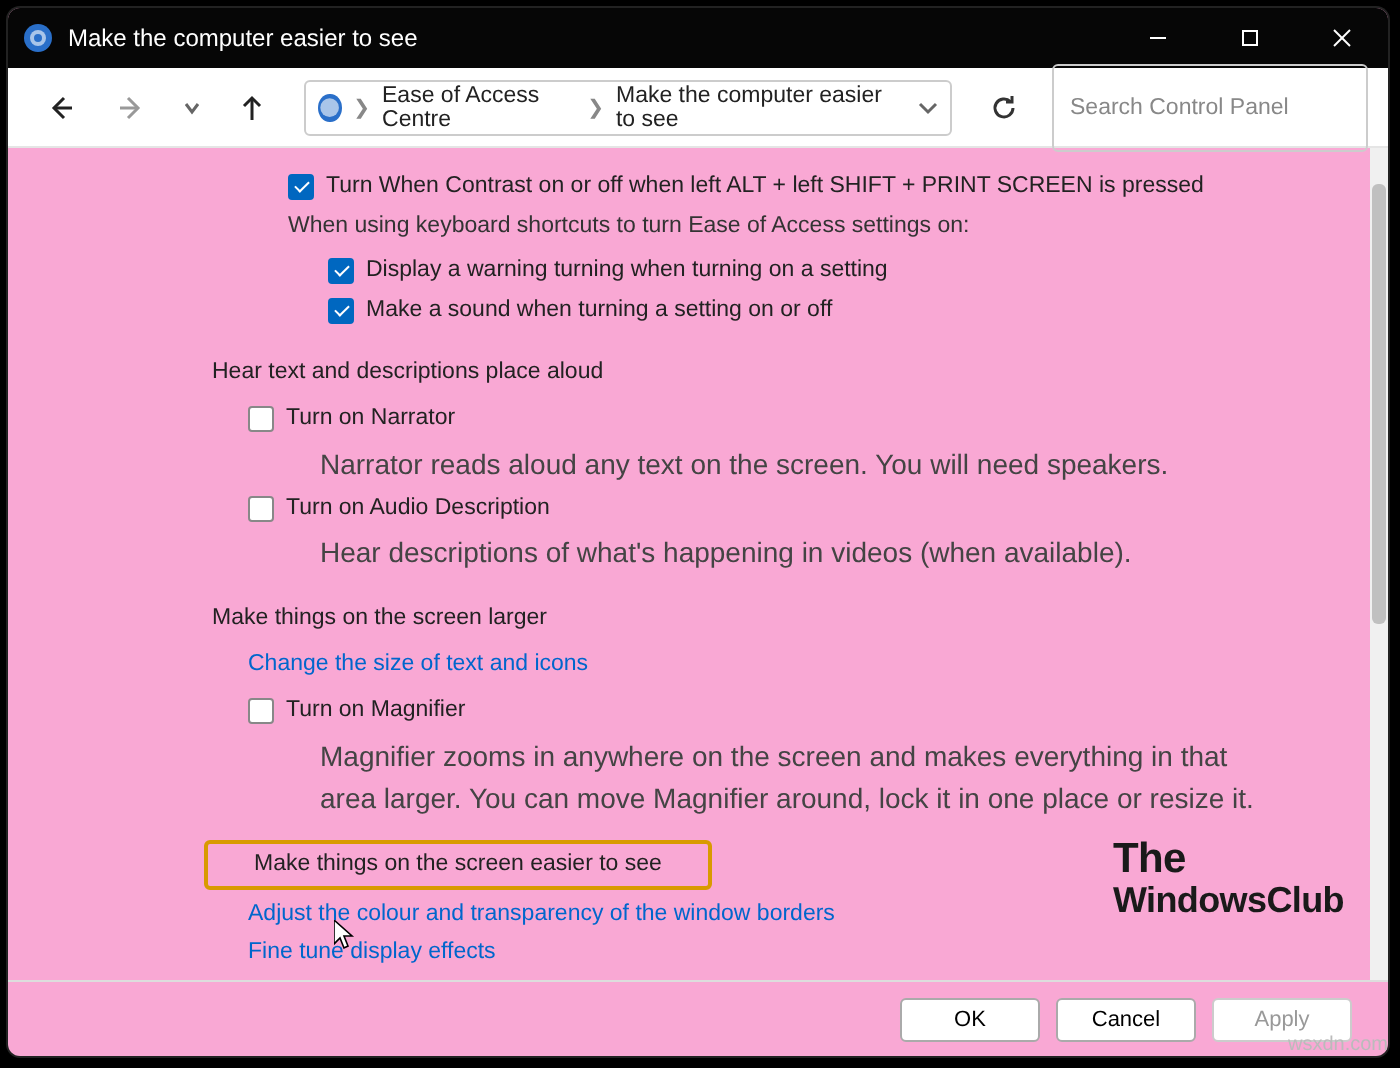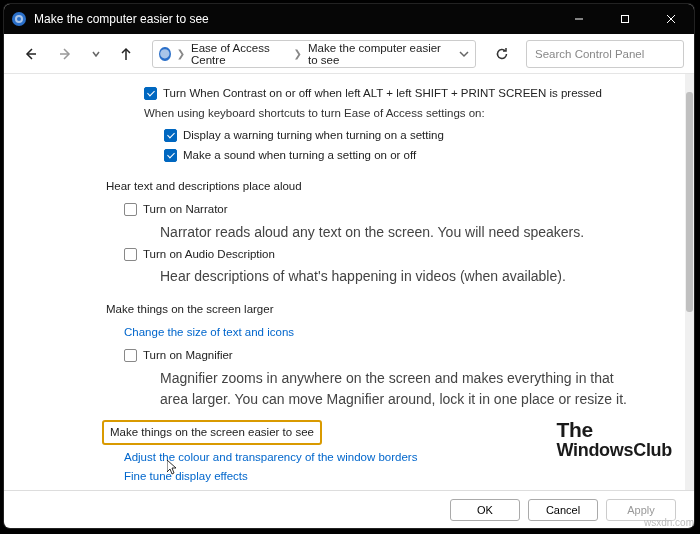--- a/index.html
+++ b/index.html
@@ -1,17 +1,17 @@
 <!DOCTYPE html>
 <html><head>
 <meta charset="utf-8">
 <style>
   * { margin: 0; padding: 0; box-sizing: border-box; font-family: 'Segoe UI', Tahoma, sans-serif; }
   body { background: #000; width: 700px; height: 534px; overflow: hidden; }
-  .window { width: 690px; height: 524px; margin: 4px; background: #ffffff; border-radius: 6px; display: flex; flex-direction: column; box-shadow: 0 0 0 1px #222; overflow: hidden; position: relative; }
+  .window { width: 690px; height: 524px; margin: 4px; background: #f9a8d4; border-radius: 6px; display: flex; flex-direction: column; box-shadow: 0 0 0 1px #222; overflow: hidden; position: relative; }
   .titlebar { height: 30px; background: #060606; color: #fff; display: flex; align-items: center; justify-content: space-between; padding: 0 0 0 8px; }
   .titlebar-left { display: flex; align-items: center; gap: 8px; font-size: 12px; }
   .title-icon { width: 14px; height: 14px; background: #2a6fc9; border-radius: 50%; display: flex; align-items: center; justify-content: center; }
   .title-icon svg { width: 10px; height: 10px; }
   .sysbtns { display: flex; }
   .sysbtn { width: 46px; height: 30px; display: flex; align-items: center; justify-content: center; color: #fff; }
   .sysbtn svg { width: 10px; height: 10px; stroke: #fff; stroke-width: 1; fill: none; }
   .toolbar { height: 40px; background: #fff; border-bottom: 1px solid #e5e5e5; display: flex; align-items: center; padding: 0 10px; gap: 4px; }
   .navbtn { width: 32px; height: 28px; display: flex; align-items: center; justify-content: center; }
   .navbtn svg { width: 14px; height: 14px; stroke: #222; stroke-width: 1.5; fill: none; }
@@ -19,34 +19,34 @@
   .chev { width: 20px; display: flex; align-items: center; justify-content: center; }
   .chev svg { width: 8px; height: 8px; stroke: #666; stroke-width: 1.5; fill: none; }
   .addrbar { flex: 1; height: 28px; border: 1px solid #ccc; border-radius: 3px; display: flex; align-items: center; padding: 0 6px; gap: 6px; font-size: 11.5px; color: #222; margin: 0 6px; }
   .addr-icon { width: 14px; height: 14px; background: #2a6fc9; border-radius: 50%; display: flex; align-items: center; justify-content: center; }
   .crumb-sep { color: #888; font-size: 10px; }
   .addrbar .spacer { flex: 1; }
   .addr-end { display: flex; gap: 6px; align-items: center; }
   .addr-end svg { width: 10px; height: 10px; stroke: #666; stroke-width: 1.5; fill: none; }
   .refresh-btn { width: 28px; height: 28px; display: flex; align-items: center; justify-content: center; margin-left: 2px; }
   .refresh-btn svg { width: 14px; height: 14px; stroke: #333; stroke-width: 1.5; fill: none; }
-  .searchbox { width: 158px; height: 28px; border: 1px solid #ccc; border-radius: 3px; display: flex; align-items: center; padding: 0 8px; font-size: 11.5px; color: #888; margin-left: 6px; }
+  .searchbox { width: 158px; height: 44px; border: 1px solid #ccc; border-radius: 3px; display: flex; align-items: center; padding: 0 8px; font-size: 11.5px; color: #888; margin-left: 6px; }
   .content { flex: 1; overflow: hidden; position: relative; display: flex; }
   .scrollarea { flex: 1; padding: 8px 14px 0 120px; font-size: 11.5px; color: #222; line-height: 1.5; overflow: hidden; }
   .cb-row { display: flex; align-items: center; gap: 6px; margin: 3px 0; }
   .cb { width: 13px; height: 13px; border: 1px solid #888; border-radius: 2px; display: flex; align-items: center; justify-content: center; background: #fff; flex-shrink: 0; }
   .cb.checked { background: #0067c0; border-color: #0067c0; }
   .cb.checked::after { content: ''; width: 3px; height: 6px; border: solid #fff; border-width: 0 1.5px 1.5px 0; transform: rotate(45deg); margin-top: -2px; }
   .indent1 { margin-left: 20px; }
   .indent2 { margin-left: 20px; }
   .desc { margin-left: 20px; color: #333; margin-bottom: 4px; }
   .section-h { font-size: 11.5px; color: #222; margin-top: 14px; margin-bottom: 6px; margin-left: -18px; }
   .hint { color: #444; margin-left: 36px; margin-bottom: 2px; font-size: 14px; }
   .link { color: #0066cc; cursor: pointer; }
-  .highlight { border: 2px solid #d99a00; border-radius: 3px; padding: 2px 6px; display: inline-block; }
+  .highlight { border: 2px solid #d99a00; border-radius: 3px; padding: 2px 23px; display: inline-block; }
   .highlight-row { margin-left: -22px; margin-top: 10px; margin-bottom: 4px; }
   .cursor-arrow { position: absolute; left: 163px; top: 456px; width: 12px; height: 16px; z-index: 10; }
   .cursor-arrow svg { width: 12px; height: 16px; }
   .scrollbar { width: 9px; background: #f0f0f0; display: flex; flex-direction: column; }
   .scroll-thumb { width: 7px; background: #c0c0c0; border-radius: 3px; margin: 18px 1px 0 1px; height: 220px; }
   .footer { height: 38px; border-top: 1px solid #ddd; display: flex; align-items: center; justify-content: flex-end; padding: 0 18px; gap: 8px; }
   .btn { min-width: 70px; height: 22px; border: 1px solid #aaa; border-radius: 3px; background: #fff; font-size: 11px; display: flex; align-items: center; justify-content: center; }
   .btn.disabled { color: #999; border-color: #ccc; }
   .watermark-logo { position: absolute; right: 22px; bottom: 68px; font-size: 18px; font-weight: 700; color: #1a1a1a; letter-spacing: -0.3px; line-height: 1.05; z-index: 5; }
   .watermark-logo .tw { font-size: 21px; }

